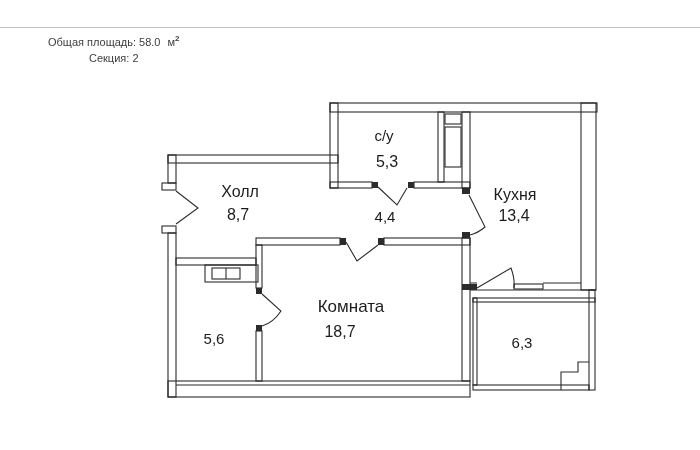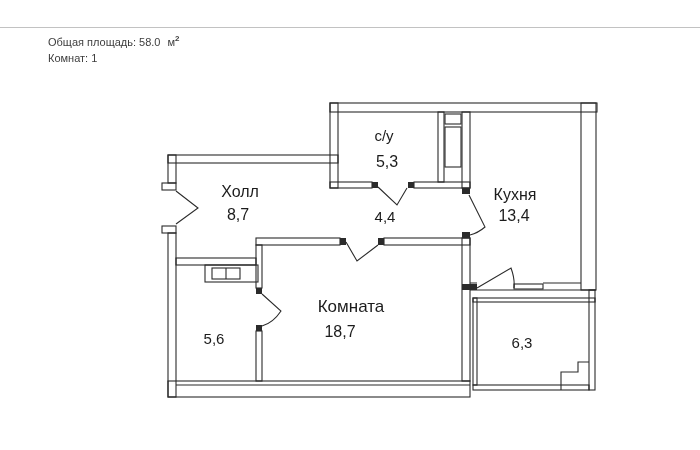--- a/index.html
+++ b/index.html
@@ -1,38 +1,38 @@
 <!DOCTYPE html>
 <html><head>
 <meta charset="utf-8">
 <style>
   html,body{margin:0;padding:0;background:#ffffff;}
   body{width:700px;height:450px;position:relative;overflow:hidden;
        font-family:"Liberation Sans", sans-serif;}
   .top-rule{position:absolute;left:0;top:27px;width:700px;height:1px;
             background:#c2c2c2;}
   .info-block{position:absolute;left:48px;top:31px;color:#3d3d3d;
-              font-size:11px;line-height:16px;}
+              font-size:11px;line-height:16px;text-align:center;}
   .info-line{white-space:nowrap;}
   .info-unit{margin-left:7px;}
   .info-sup{font-size:8px;font-weight:bold;vertical-align:super;}
   .plan-svg{position:absolute;left:0;top:0;}
   .walls{stroke:#2b2b2b;fill:none;stroke-width:1.1;}
   .caps{fill:#2b2b2b;stroke:none;}
   .doors{stroke:#2b2b2b;fill:none;stroke-width:1.1;}
   .plan-text{fill:#1c1c1c;}
 </style>
 </head>
 <body>
 
 <div class="top-rule"></div>
 
 <div class="info-block">
   <div class="info-line"><span>Общая площадь: 58.0</span><span class="info-unit">м</span><sup class="info-sup">2</sup></div>
-  <div class="info-line">Комнат: 1</div>
+  <div class="info-line">Секция: 2</div>
 </div>
 
 <svg class="plan-svg" width="700" height="450" viewBox="0 0 700 450">
 
   <g class="walls">
 
     <rect x="168" y="155" width="170" height="8"></rect>
     <rect x="168" y="155" width="8" height="28"></rect>
     <rect x="162" y="183" width="14" height="7"></rect>
     <rect x="162" y="226" width="14" height="7"></rect>

